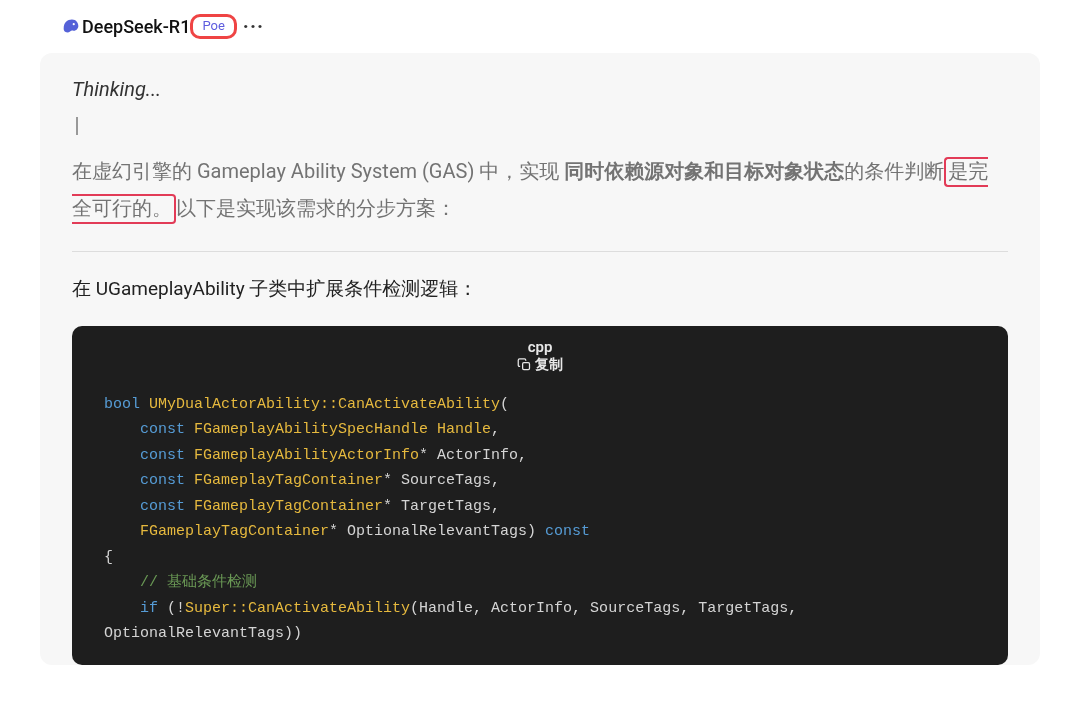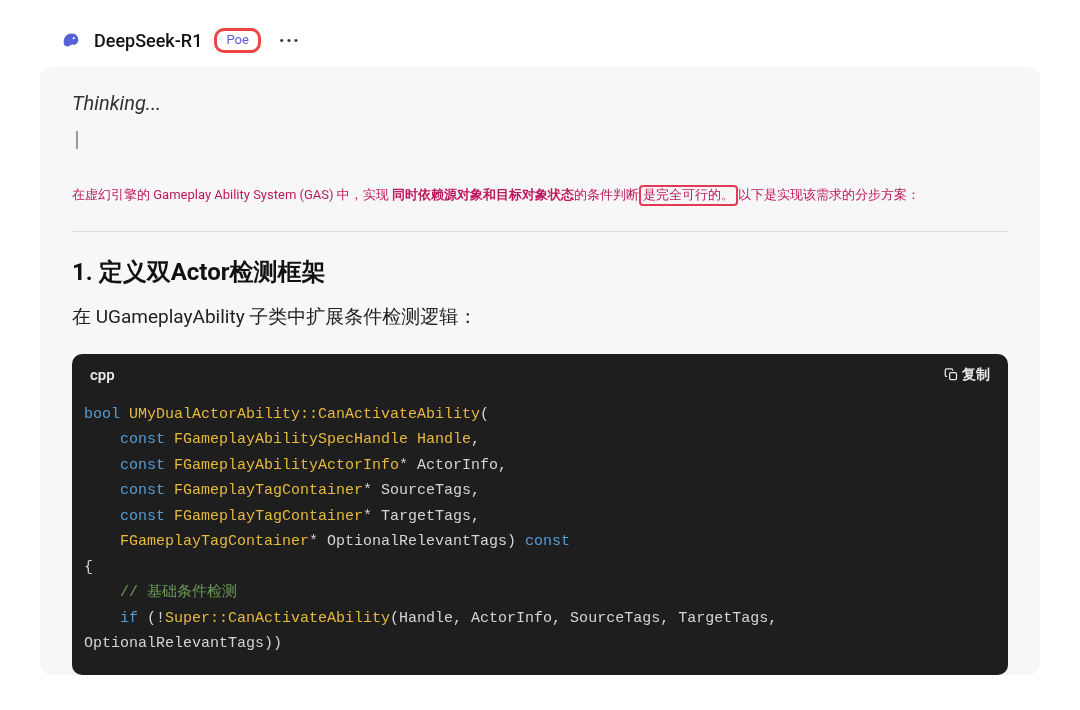--- a/index.html
+++ b/index.html
@@ -6,22 +6,22 @@
     body {
       font-family: -apple-system, BlinkMacSystemFont, "Segoe UI", Roboto, "PingFang SC", "Microsoft YaHei", sans-serif;
       background: #ffffff;
       width: 1080px;
       height: 710px;
       overflow: hidden;
     }
     .header {
       display: flex;
       align-items: center;
-      padding: 28px 20px 14px 60px;
-      gap: 12px;
+      padding: 14px 20px 14px 60px;
+      gap: 0;
     }
     .bot-icon {
       width: 22px;
       height: 22px;
       display: flex;
       align-items: center;
       justify-content: center;
     }
     .bot-icon svg { width: 22px; height: 22px; }
     .bot-name {
@@ -59,24 +59,24 @@
     }
     .caret {
       width: 2px;
       height: 18px;
       background: #999;
       display: inline-block;
       margin-left: 4px;
       vertical-align: middle;
     }
     .body-text {
-      font-size: 13px;
+      font-size: 20px;
       line-height: 1.85;
-      color: #be185d;
-      margin-top: 34px;
+      color: #737373;
+      margin-top: 18px;
     }
     .bold { font-weight: 700; }
     .highlight-box {
       display: inline;
       border: 2px solid #e23b57;
       border-radius: 4px;
       padding: 0 2px 2px 2px;
     }
     hr.divider {
       border: none;
@@ -99,37 +99,38 @@
       border-radius: 10px;
       overflow: hidden;
       margin-bottom: 0;
     }
     .code-header {
       display: flex;
       justify-content: space-between;
       align-items: center;
       padding: 12px 18px;
       color: #e8e8e8;
+      flex-direction: column;
     }
     .code-lang {
       font-size: 15px;
       font-weight: 600;
     }
     .copy-btn {
       display: flex;
       align-items: center;
       gap: 3px;
       font-size: 14px;
       color: #e8e8e8;
       cursor: pointer;
       font-weight: 600;
     }
     .copy-btn svg { width: 15px; height: 15px; }
     .code-content {
-      padding: 6px 18px 18px 12px;
+      padding: 6px 18px 18px 32px;
       font-family: "Consolas", "Menlo", "Courier New", monospace;
       font-size: 15px;
       line-height: 1.7;
       color: #d4d4d4;
       white-space: pre;
     }
     .tok-kw   { color: #569cd6; }
     .tok-type { color: #e6b93e; }
     .tok-cls  { color: #e6b93e; }
     .tok-text { color: #d4d4d4; }
@@ -156,21 +157,20 @@
     <span>Thinking...</span>
   </div>
   <div><span class="caret"></span></div>
 
   <p class="body-text">
     <span>在虚幻引擎的 Gameplay Ability System (GAS) 中，实现 </span><span class="bold">同时依赖源对象和目标对象状态</span><span>的条件判断</span><span class="highlight-box">是完全可行的。</span><span>以下是实现该需求的分步方案：</span>
   </p>
 
   <hr class="divider">
 
-  <h2 class="section-title">1. 定义双Actor检测框架</h2>
   <p class="section-desc">在 UGameplayAbility 子类中扩展条件检测逻辑：</p>
 
   <div class="code-block">
     <div class="code-header">
       <span class="code-lang">cpp</span>
       <span class="copy-btn">
         <svg viewBox="0 0 24 24" fill="none" stroke="#e8e8e8" stroke-width="2">
           <rect x="9" y="9" width="11" height="11" rx="2"></rect>
           <path d="M5 15 H4 a2 2 0 0 1 -2 -2 V5 a2 2 0 0 1 2 -2 h8 a2 2 0 0 1 2 2 v1"></path>
         </svg>

